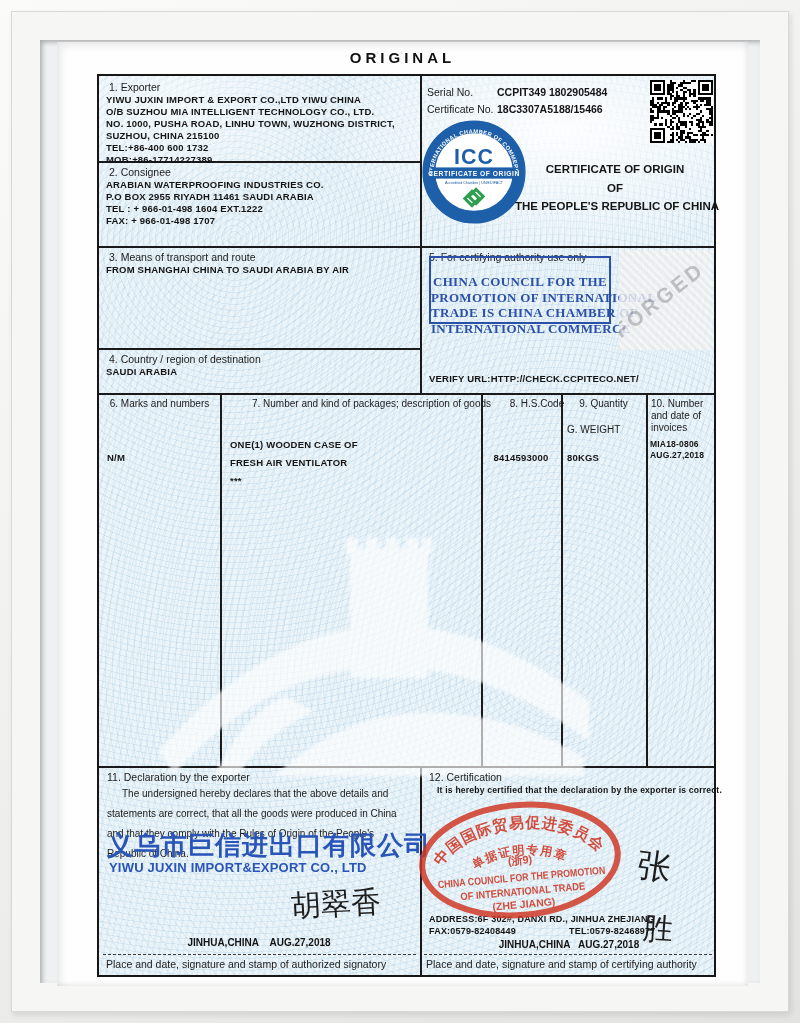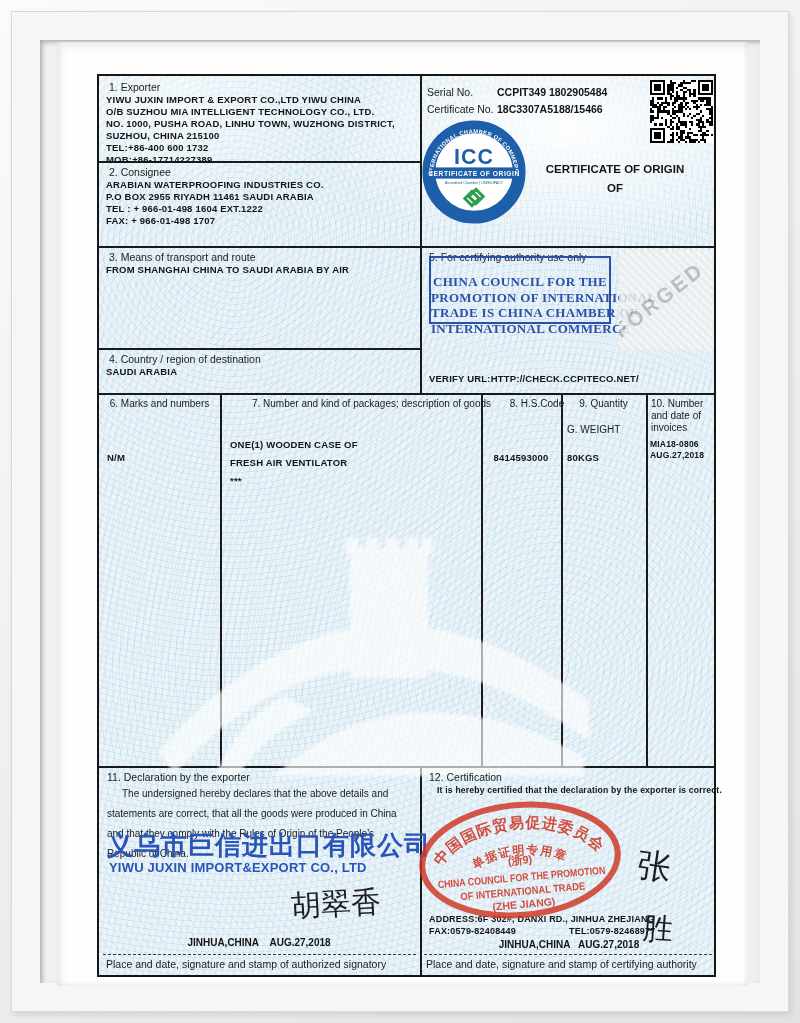--- a/index.html
+++ b/index.html
@@ -65,20 +65,21 @@
   .redstamp{transform:rotate(-5deg);opacity:.92;}
 </style>
 </head>
 <body>
 
 <div class="frame-outer">
   <div class="frame-mid"></div>
   <div class="frame-bevel"></div>
 
   <div class="paper">
+    <div class="original-title">ORIGINAL</div>
 
     <div class="doc">
 
       <div class="line" style="left:321px;top:0;width:2px;height:317px"></div>
       <div class="line" style="left:0;top:85px;width:323px;height:1.5px"></div>
       <div class="line" style="left:0;top:170px;width:323px;height:1.5px"></div>
       <div class="line" style="left:0;top:272px;width:323px;height:1.5px"></div>
       <div class="line" style="left:321px;top:170px;width:294px;height:1.5px"></div>
       <div class="line" style="left:0;top:317px;width:615px;height:2px"></div>
       <div class="line" style="left:0;top:690px;width:615px;height:2px"></div>
@@ -462,20 +463,21 @@
         <text x="52" y="64" text-anchor="middle" font-size="3.6" fill="#1d5fa8">Accredited Chamber  |  UN/EDIFACT</text>
         <g transform="translate(52,77)" stroke="#2f9e4f" stroke-width="3" fill="none">
           <path d="M-9,1 L-2,-6 L5,1 L-2,8 Z"></path>
           <path d="M9,-1 L2,6 L-5,-1 L2,-8 Z"></path>
         </g>
       </svg>
 
       <div class="cert-title">
         <div style="position:static">CERTIFICATE OF ORIGIN</div>
         <div style="position:static">OF</div>
+        <div style="position:static">THE PEOPLE'S REPUBLIC OF CHINA</div>
       </div>
 
       <div class="lbl" style="left:330px;top:175px">5. For certifying authority use only</div>
       <div class="authority-stamp">
         <div style="position:static">CHINA COUNCIL FOR THE</div>
         <div style="position:static">PROMOTION OF INTERNATIONAL</div>
         <div style="position:static">TRADE IS CHINA CHAMBER OF</div>
         <div style="position:static">INTERNATIONAL COMMERCE</div>
       </div>
       <div class="forged">

